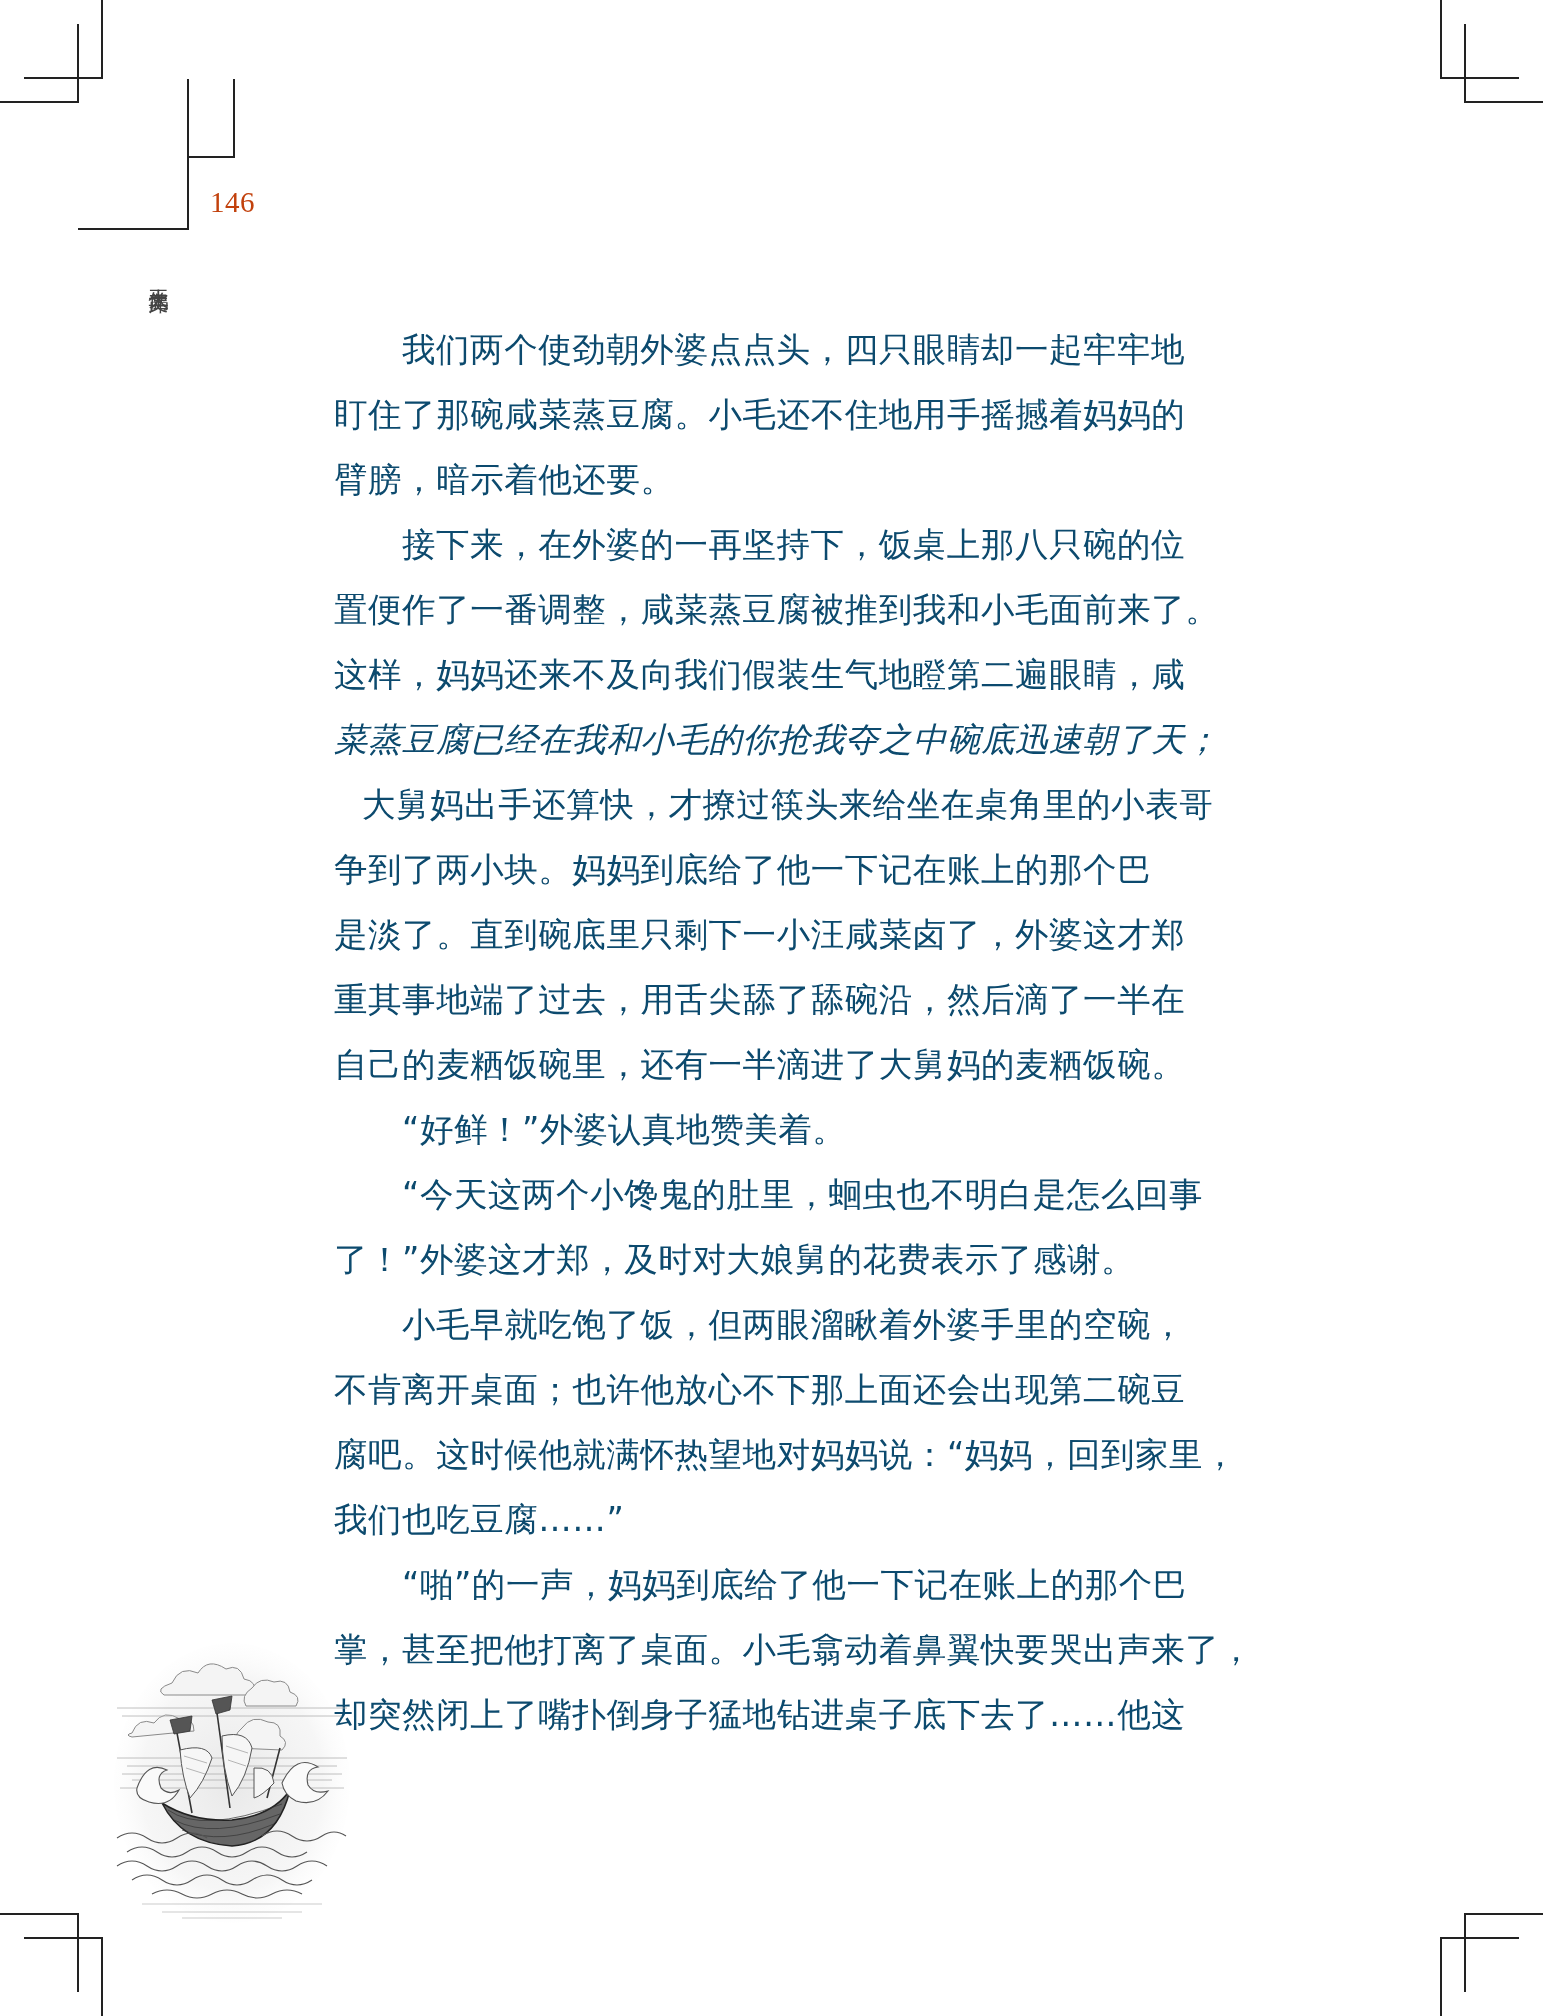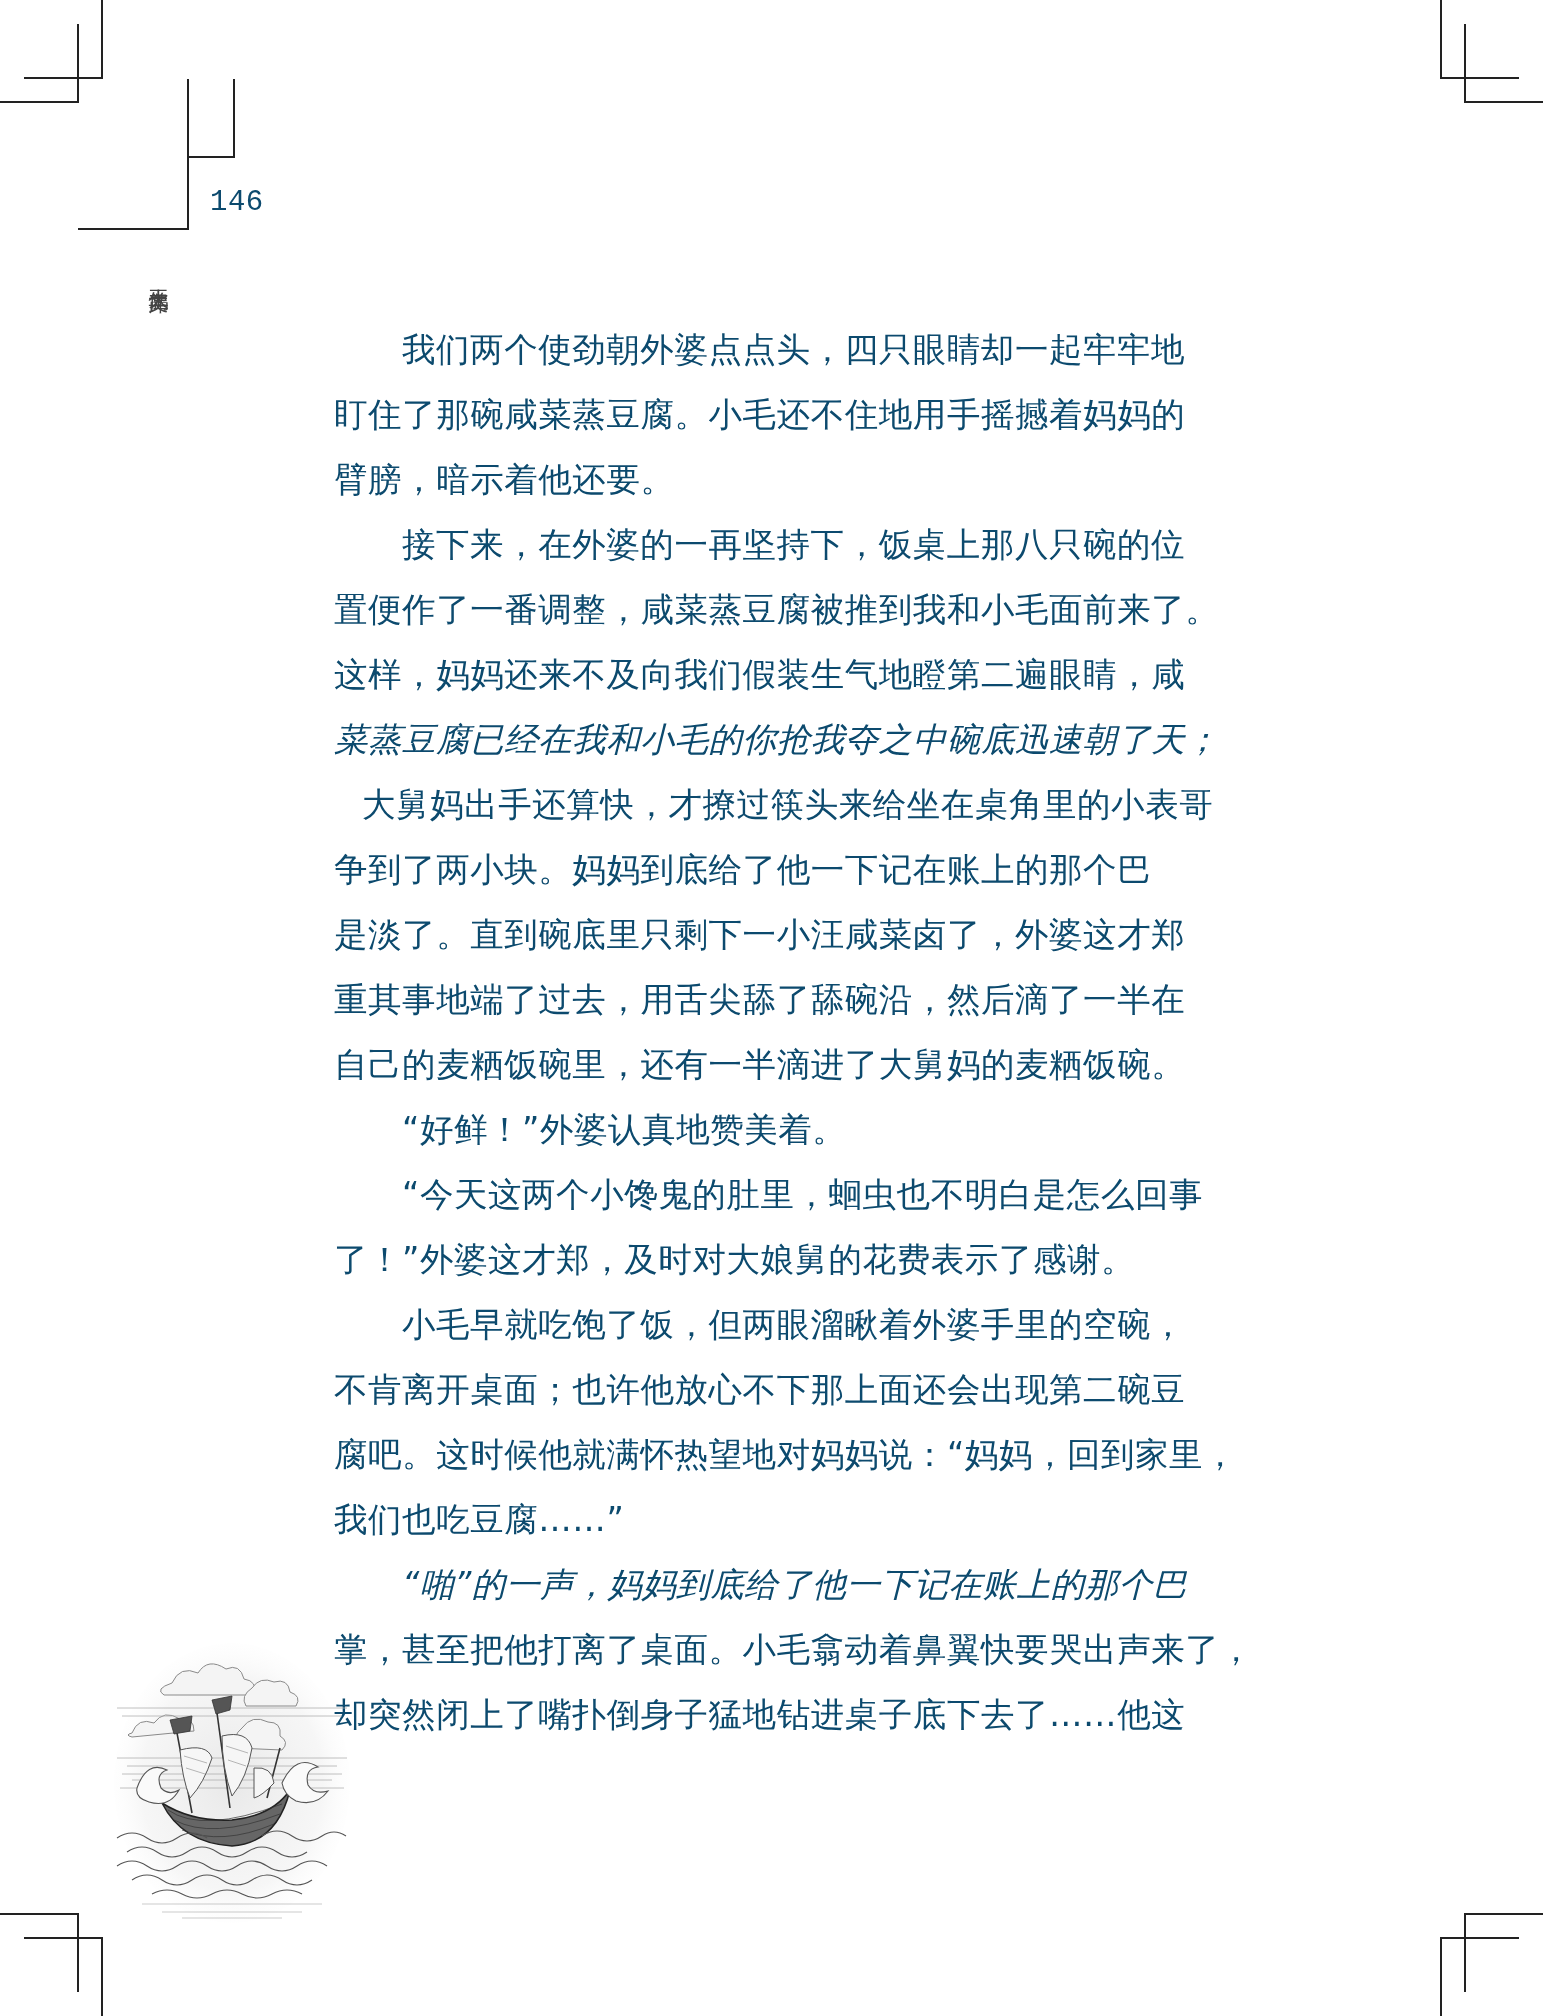--- a/index.html
+++ b/index.html
@@ -19,23 +19,23 @@
     position: absolute;
     background: #222;
   }
   .h { height: 2px; }
   .v { width: 2px; }
 
   .page-number {
     position: absolute;
     left: 210px;
     top: 186px;
-    font-family: Liberation Mono, monospace;
+    font-family: Liberation Serif, serif;
     font-size: 29px;
-    color: #0c4a6e;
+    color: #c2410c;
     letter-spacing: 0.5px;
   }
   .series-title {
     position: absolute;
     left: 147px;
     top: 273px;
     width: 24px;
     font-size: 20px;
     line-height: 24.5px;
     color: #444;
@@ -125,21 +125,21 @@
   <div class="text-line" style="top:585px;text-align:center;">是淡了。直到碗底里只剩下一小汪咸菜卤了，外婆这才郑</div>
   <div class="text-line" style="top:650px;">重其事地端了过去，用舌尖舔了舔碗沿，然后滴了一半在</div>
   <div class="text-line" style="top:715px;">自己的麦粞饭碗里，还有一半滴进了大舅妈的麦粞饭碗。</div>
   <div class="text-line indent" style="top:780px;">“好鲜！”外婆认真地赞美着。</div>
   <div class="text-line indent" style="top:845px;">“今天这两个小馋鬼的肚里，蛔虫也不明白是怎么回事</div>
   <div class="text-line" style="top:910px;">了！”外婆这才郑，及时对大娘舅的花费表示了感谢。</div>
   <div class="text-line indent" style="top:975px;">小毛早就吃饱了饭，但两眼溜瞅着外婆手里的空碗，</div>
   <div class="text-line" style="top:1040px;">不肯离开桌面；也许他放心不下那上面还会出现第二碗豆</div>
   <div class="text-line" style="top:1105px;">腐吧。这时候他就满怀热望地对妈妈说：“妈妈，回到家里，</div>
   <div class="text-line" style="top:1170px;">我们也吃豆腐……”</div>
-  <div class="text-line indent" style="top:1235px;font-style:italic;">“啪”的一声，妈妈到底给了他一下记在账上的那个巴</div>
+  <div class="text-line indent" style="top:1235px;">“啪”的一声，妈妈到底给了他一下记在账上的那个巴</div>
   <div class="text-line" style="top:1300px;">掌，甚至把他打离了桌面。小毛翕动着鼻翼快要哭出声来了，</div>
   <div class="text-line" style="top:1365px;">却突然闭上了嘴扑倒身子猛地钻进桌子底下去了……他这</div>
 </div>
 
 <div class="illustration">
   <svg width="240" height="285" viewBox="0 0 240 285" xmlns="http://www.w3.org/2000/svg">
     <defs>
       <radialGradient id="fade" cx="50%" cy="50%" r="55%">
         <stop offset="0%" stop-color="#d6d6d6" stop-opacity="0.55"></stop>
         <stop offset="70%" stop-color="#e6e6e6" stop-opacity="0.35"></stop>

